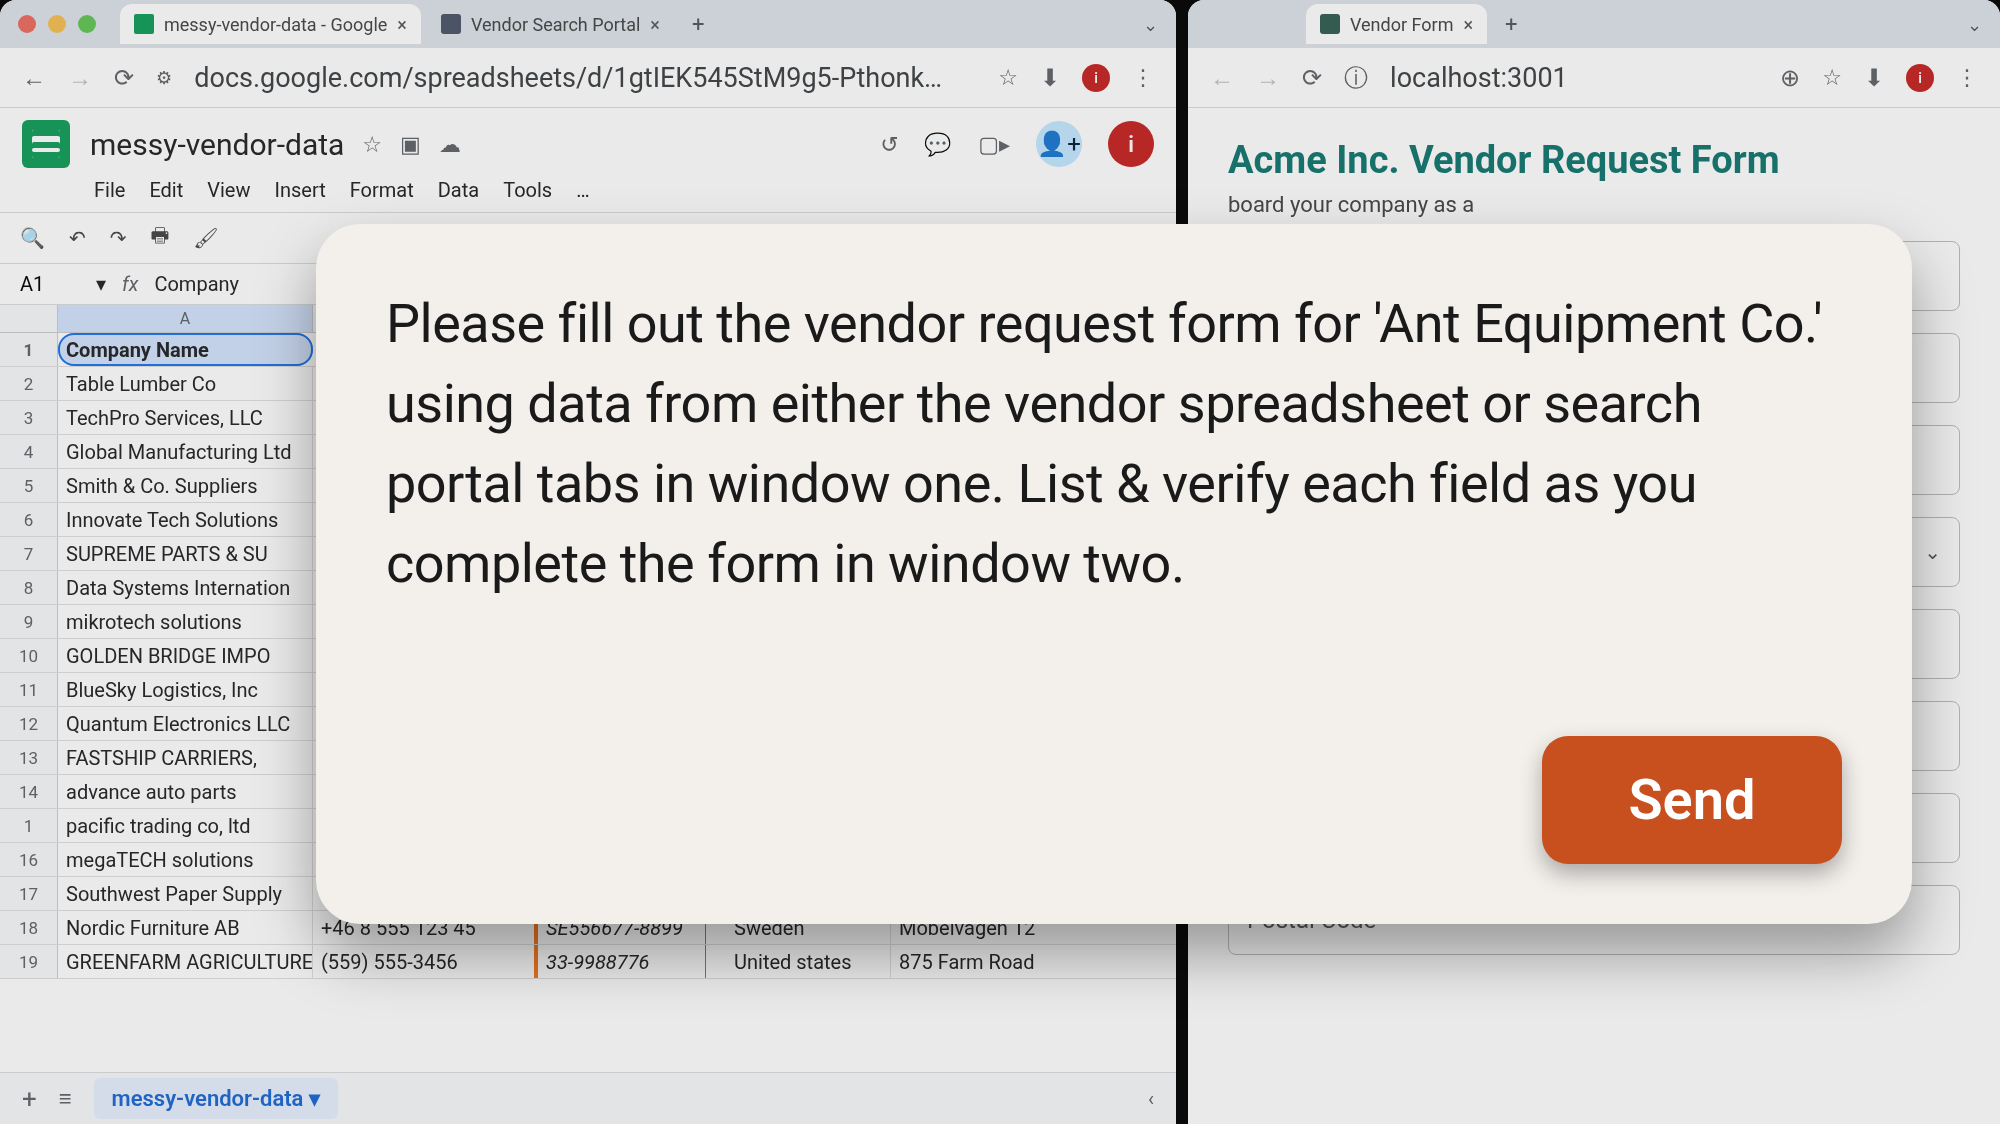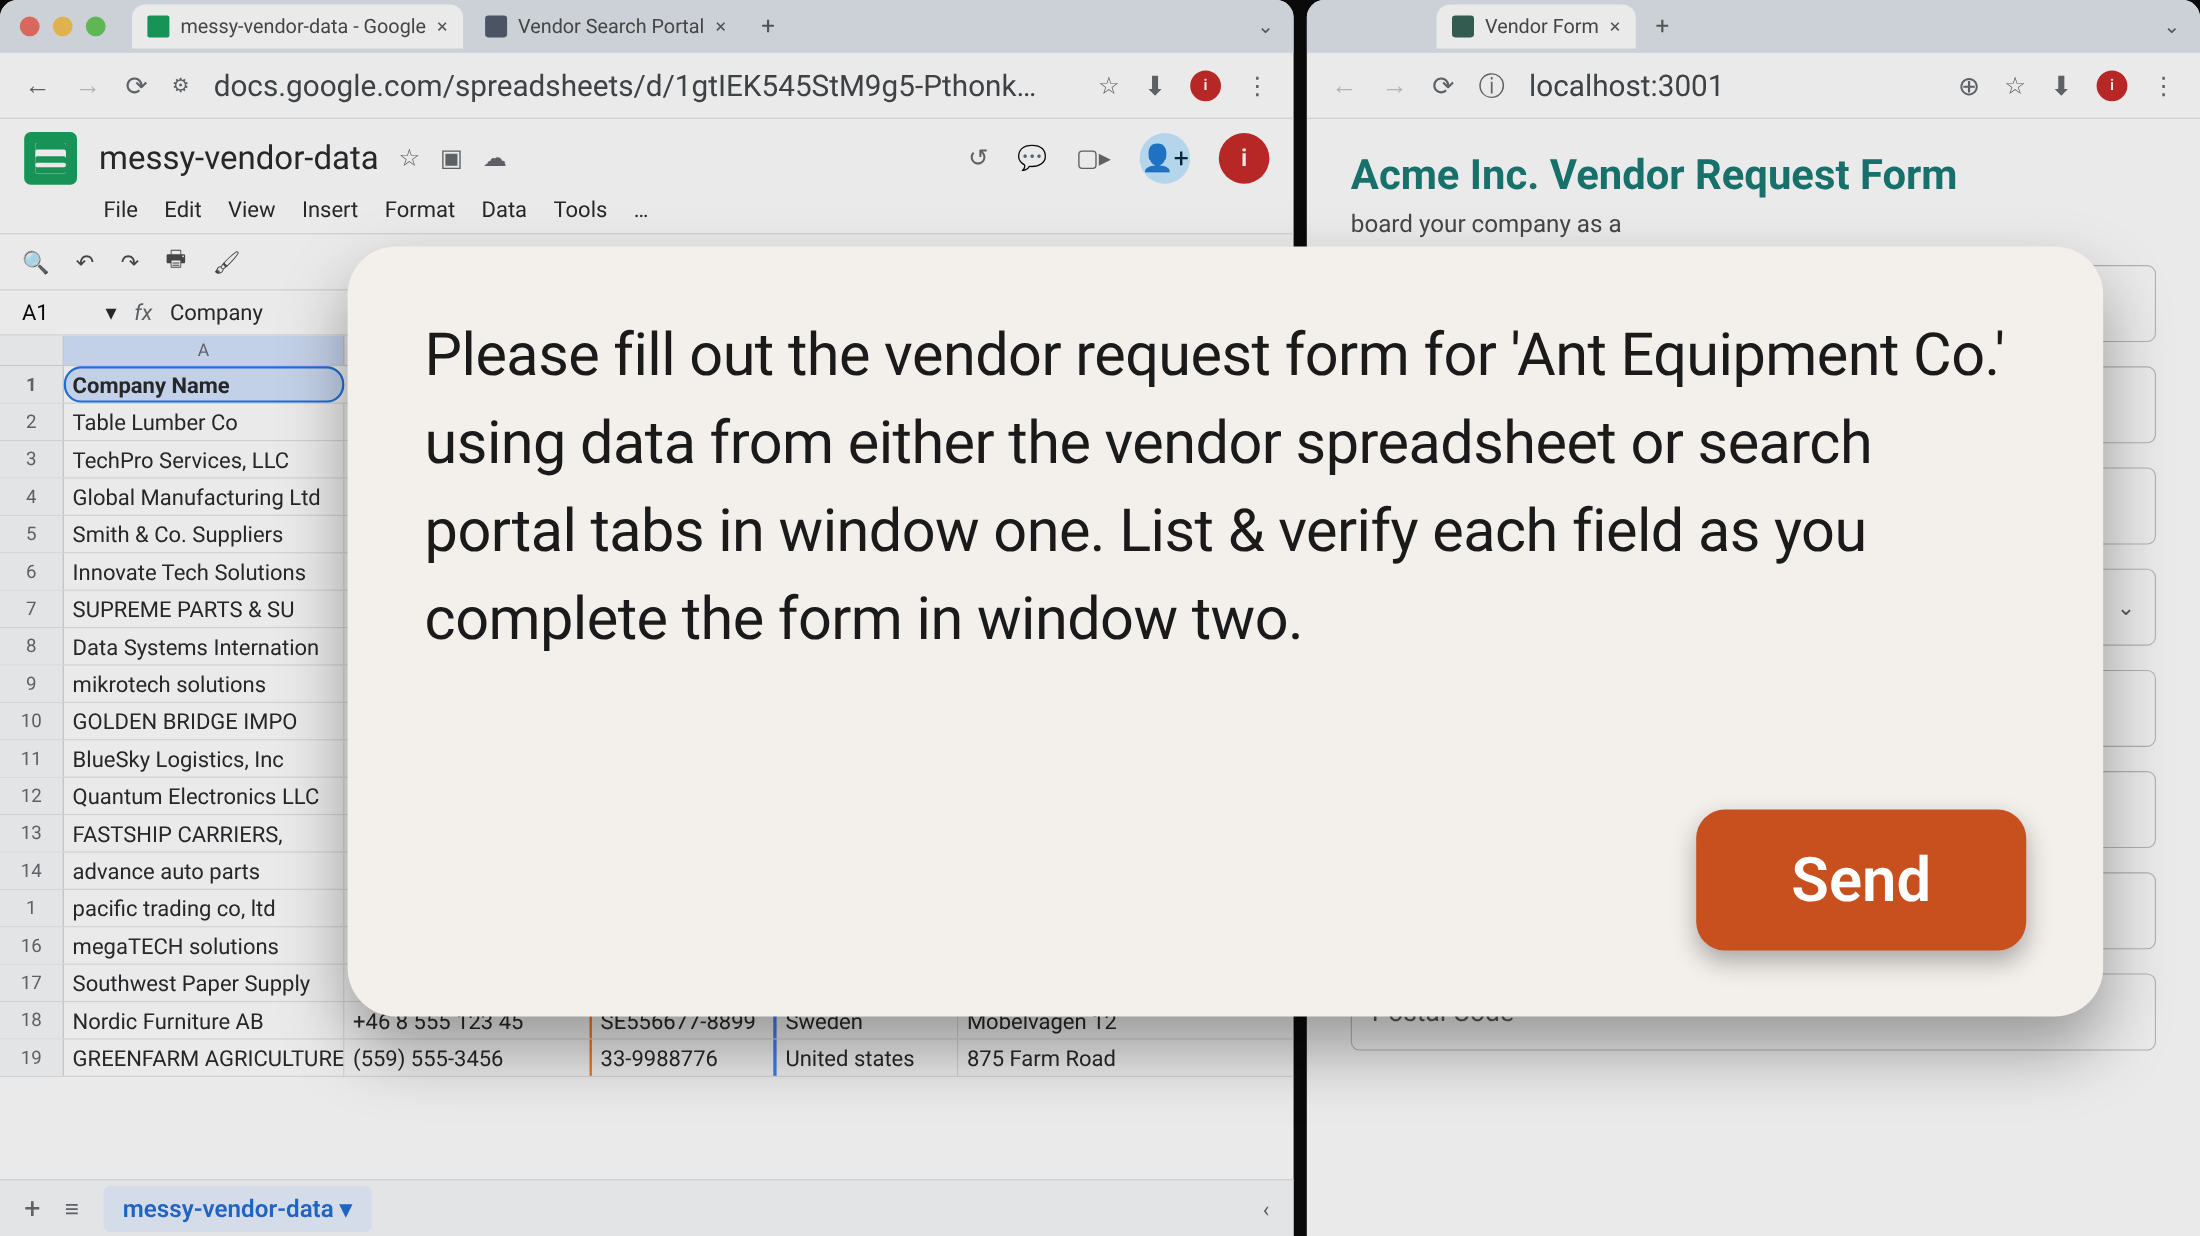--- a/index.html
+++ b/index.html
@@ -41,23 +41,23 @@
 .fx{font-style:italic;color:#5f6368;}
 
 .sheet{overflow:hidden;}
 .colhdr{display:flex;height:28px;background:#f8f9fa;border-bottom:1px solid #ccc;font-size:16px;color:#5f6368;}
 .rownum{width:58px;text-align:center;border-right:1px solid #ccc;display:flex;align-items:center;justify-content:center;}
 .colA{width:255px;border-right:1px solid #ccc;display:flex;align-items:center;justify-content:center;}
 .colhdr .colA{background:#d3e3fd;} 
 .row{display:flex;height:34px;border-bottom:1px solid #e0e0e0;font-size:20px;color:#202124;}
 .row .rn{width:58px;font-size:17px;color:#5f6368;display:flex;align-items:center;justify-content:center;border-right:1px solid #ccc;background:#f8f9fa;}
 .row .cA{width:255px;padding-left:8px;display:flex;align-items:center;border-right:1px solid #e0e0e0;overflow:hidden;white-space:nowrap;}
-.row .cB{width:225px;padding-left:8px;display:flex;align-items:center;border-right:2px solid #f97316;}
-.row .cC{width:168px;padding-left:8px;display:flex;align-items:center;border-right:3px solid #3b82f6;}
-.row .cD{width:165px;padding-left:8px;display:flex;align-items:center;border-right:1px solid #e0e0e0;}
+.row .cB{width:225px;padding-left:8px;display:flex;align-items:center;border-right:4px solid #f97316;}
+.row .cC{width:168px;padding-left:8px;display:flex;align-items:center;border-right:1px solid #3b82f6;font-style:italic;}
+.row .cD{width:165px;padding-left:8px;display:flex;align-items:center;border-right:1px solid #e0e0e0;margin-left:20px;}
 .row .cE{flex:1;padding-left:8px;display:flex;align-items:center;overflow:hidden;white-space:nowrap;}
 .row.hdr{font-weight:700;background:#fff;}
 .row.hdr .cA{background:#d3e3fd;outline:2px solid #1a73e8;outline-offset:-2px;border-radius:16px;}
 
 .sheetfooter{position:absolute;bottom:0;left:0;width:1176px;height:52px;border-top:1px solid #dadce0;background:#f8f9fa;display:flex;align-items:center;gap:22px;padding:0 22px;}
 .sheettab{background:#e8f0fe;color:#1967d2;font-size:22px;font-weight:600;padding:8px 18px;border-radius:6px;}
 .sheetfooter .plus{font-size:26px;color:#5f6368;}
 .sheetfooter .menu{font-size:22px;color:#5f6368;}
 .sheetfooter .caret{margin-left:auto;font-size:20px;color:#5f6368;}
 

